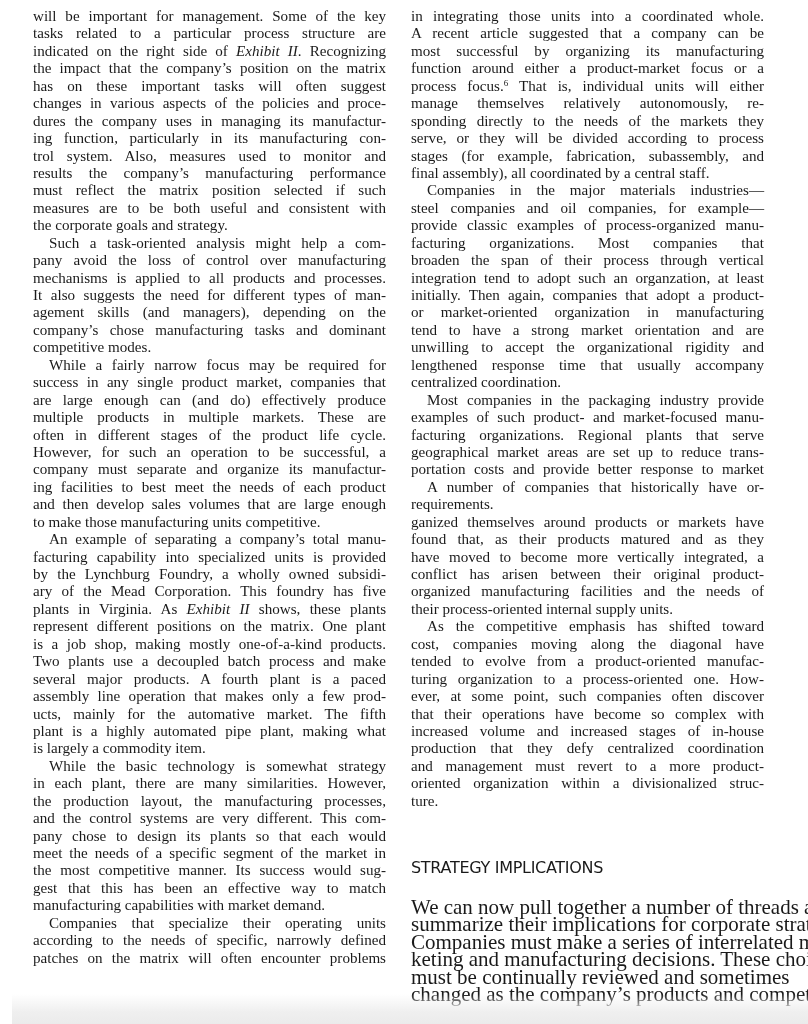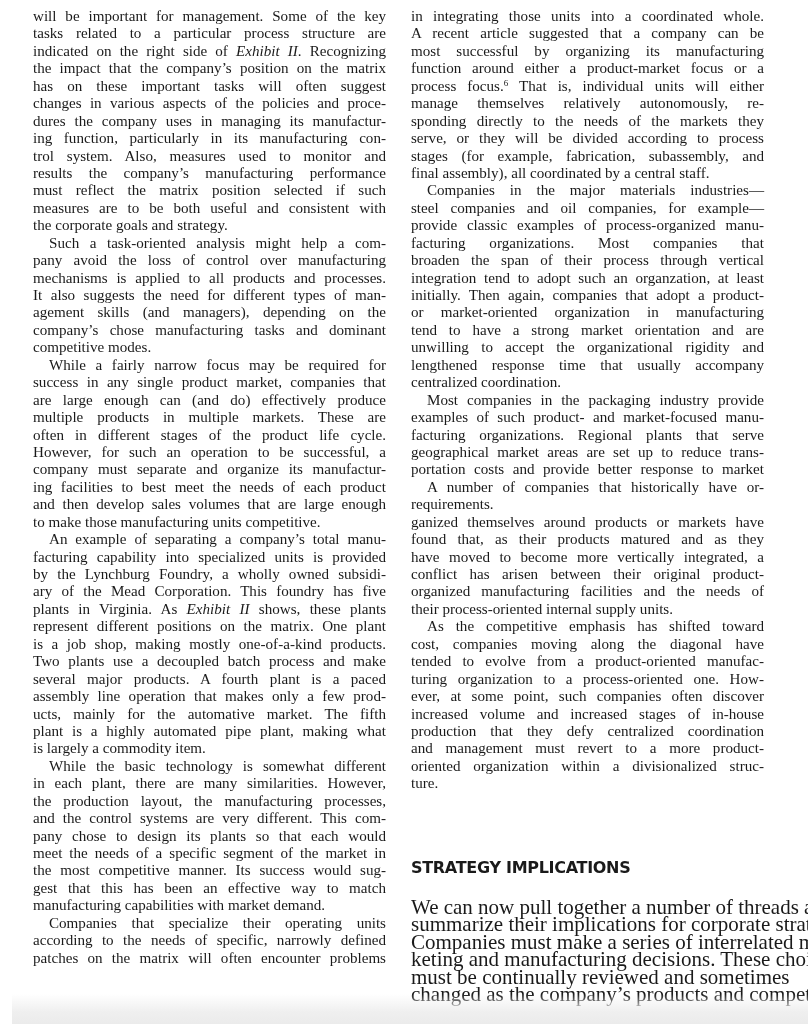--- a/index.html
+++ b/index.html
@@ -47,21 +47,21 @@
     em { font-style: italic; }
     sup { font-size: 9px; line-height: 0; vertical-align: 5px; }
     .heading {
       position: absolute;
       left: 399px;
       top: 858px;
       font-family: "DejaVu Sans", "Liberation Sans", sans-serif;
       font-size: 16px;
       letter-spacing: -0.3px;
       color: #1a1a1a;
-      font-weight: bold;
+      font-weight: normal;
       text-align: center;
     }
     .col-right-2 {
       position: absolute;
       left: 399px;
       top: 899px;
       width: 353px;
       font-size: 21px;
       line-height: 17.45px;
     }
@@ -115,21 +115,21 @@
       <span class="line">ary of the Mead Corporation. This foundry has five</span>
       <span class="line">plants in Virginia. As <em>Exhibit II</em> shows, these plants</span>
       <span class="line">represent different positions on the matrix. One plant</span>
       <span class="line">is a job shop, making mostly one-of-a-kind products.</span>
       <span class="line">Two plants use a decoupled batch process and make</span>
       <span class="line">several major products. A fourth plant is a paced</span>
       <span class="line">assembly line operation that makes only a few prod-</span>
       <span class="line">ucts, mainly for the automative market. The fifth</span>
       <span class="line">plant is a highly automated pipe plant, making what</span>
       <span class="line last">is largely a commodity item.</span>
-      <span class="line indent">While the basic technology is somewhat different</span>
+      <span class="line indent">While the basic technology is somewhat strategy</span>
       <span class="line">in each plant, there are many similarities. However,</span>
       <span class="line">the production layout, the manufacturing processes,</span>
       <span class="line">and the control systems are very different. This com-</span>
       <span class="line">pany chose to design its plants so that each would</span>
       <span class="line">meet the needs of a specific segment of the market in</span>
       <span class="line">the most competitive manner. Its success would sug-</span>
       <span class="line">gest that this has been an effective way to match</span>
       <span class="line last">manufacturing capabilities with market demand.</span>
       <span class="line indent">Companies that specialize their operating units</span>
       <span class="line">according to the needs of specific, narrowly defined</span>
@@ -169,20 +169,21 @@
       <span class="line">found that, as their products matured and as they</span>
       <span class="line">have moved to become more vertically integrated, a</span>
       <span class="line">conflict has arisen between their original product-</span>
       <span class="line">organized manufacturing facilities and the needs of</span>
       <span class="line last">their process-oriented internal supply units.</span>
       <span class="line indent">As the competitive emphasis has shifted toward</span>
       <span class="line">cost, companies moving along the diagonal have</span>
       <span class="line">tended to evolve from a product-oriented manufac-</span>
       <span class="line">turing organization to a process-oriented one. How-</span>
       <span class="line">ever, at some point, such companies often discover</span>
+      <span class="line">that their operations have become so complex with</span>
       <span class="line">increased volume and increased stages of in-house</span>
       <span class="line">production that they defy centralized coordination</span>
       <span class="line">and management must revert to a more product-</span>
       <span class="line">oriented organization within a divisionalized struc-</span>
       <span class="line last">ture.</span>
     </div>
   <div class="heading">STRATEGY IMPLICATIONS</div>
   <div class="col-right-2" id="col-right-2">
       <span class="line">We can now pull together a number of threads and</span>
       <span class="line">summarize their implications for corporate strategy.</span>

